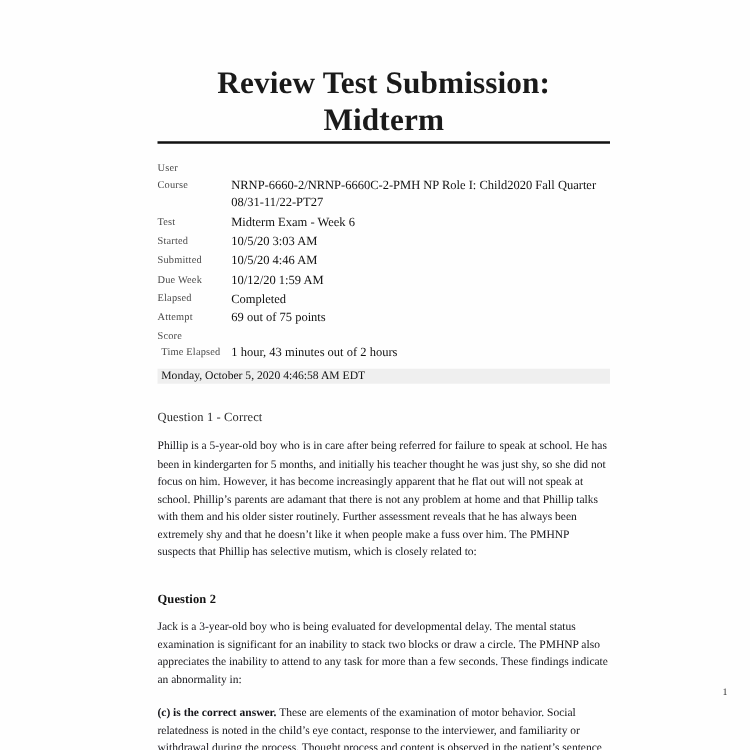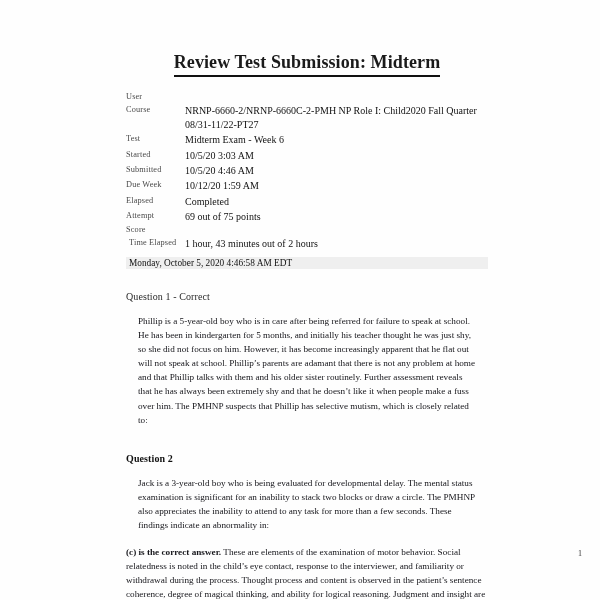--- a/index.html
+++ b/index.html
@@ -26,21 +26,21 @@
     position: absolute;
     left: 126px;
     top: 0;
     width: 362px;
   }
 
   
   .doc-title {
     margin: 0;
     padding-top: 52px;
-    font-size: 18px;
+    font-size: 25px;
     font-weight: bold;
     text-align: center;
     letter-spacing: 0.1px;
     line-height: 1.2;
   }
   .doc-title .title-text {
     border-bottom: 2.1px solid #111;
     padding-bottom: 1px;
     display: inline-block;
   }
@@ -96,21 +96,21 @@
     letter-spacing: 0.1px;
   }
   .question-heading.bold {
     font-weight: bold;
     color: #111;
   }
   .question-body {
     font-size: 9.2px;
     line-height: 1.53;
     text-align: left;
-    margin: 12px;
+    margin: 0;
     color: #15151a;
   }
   .answer-body {
     font-size: 9.2px;
     line-height: 1.53;
     margin: 13px 0 0 0;
     color: #15151a;
   }
   .answer-lead {
     font-weight: bold;

